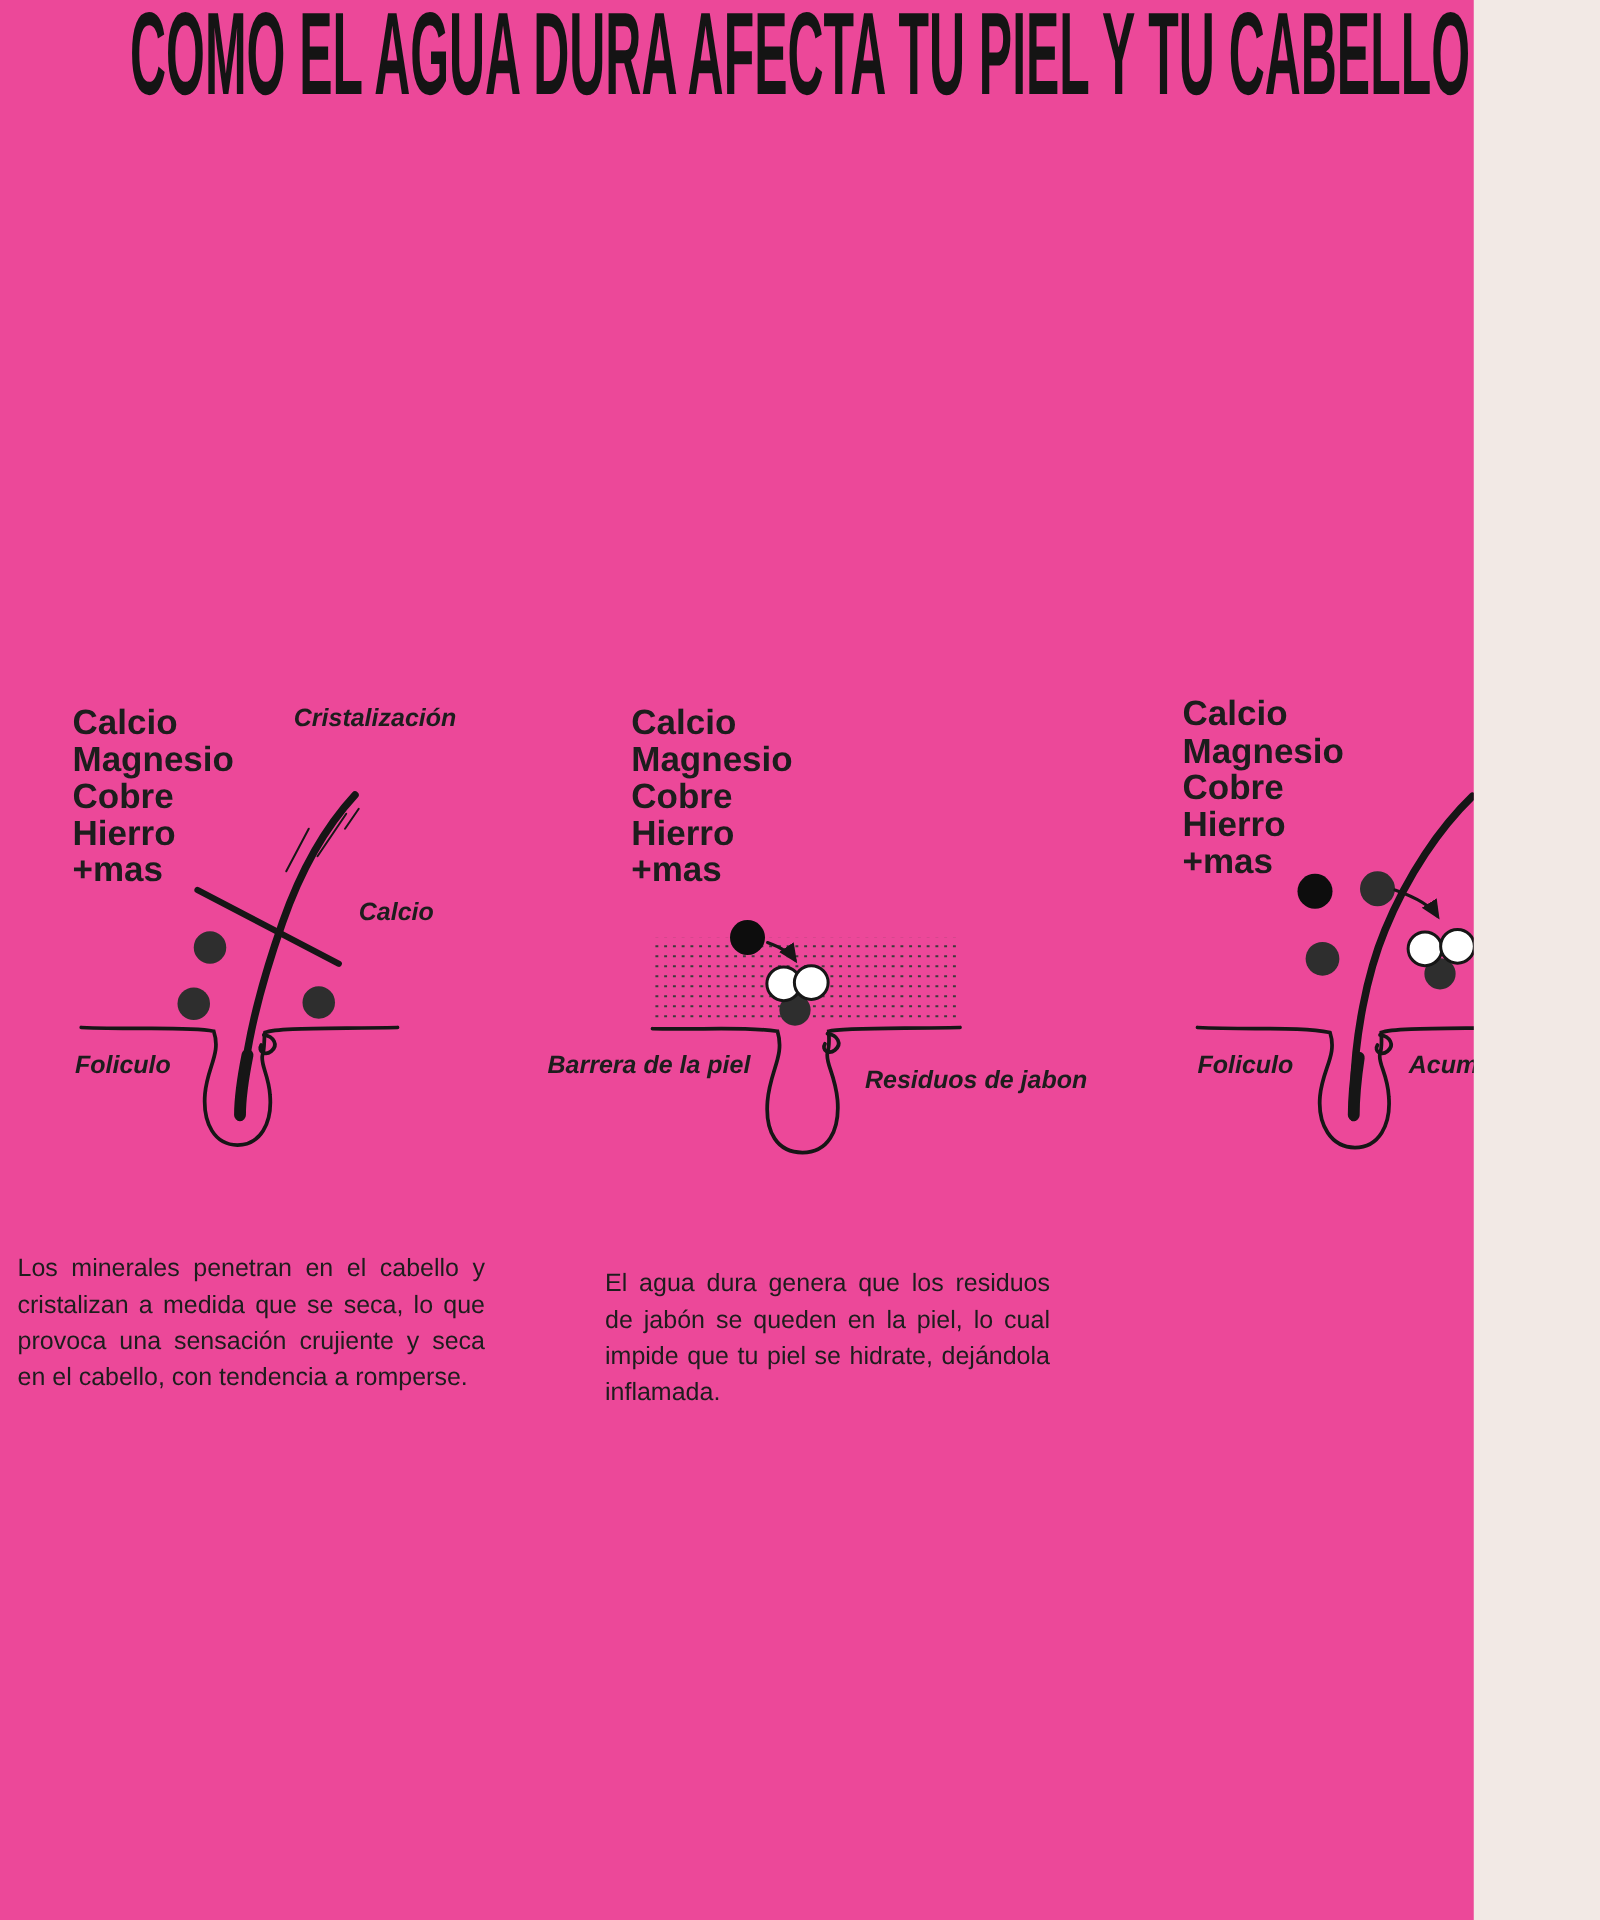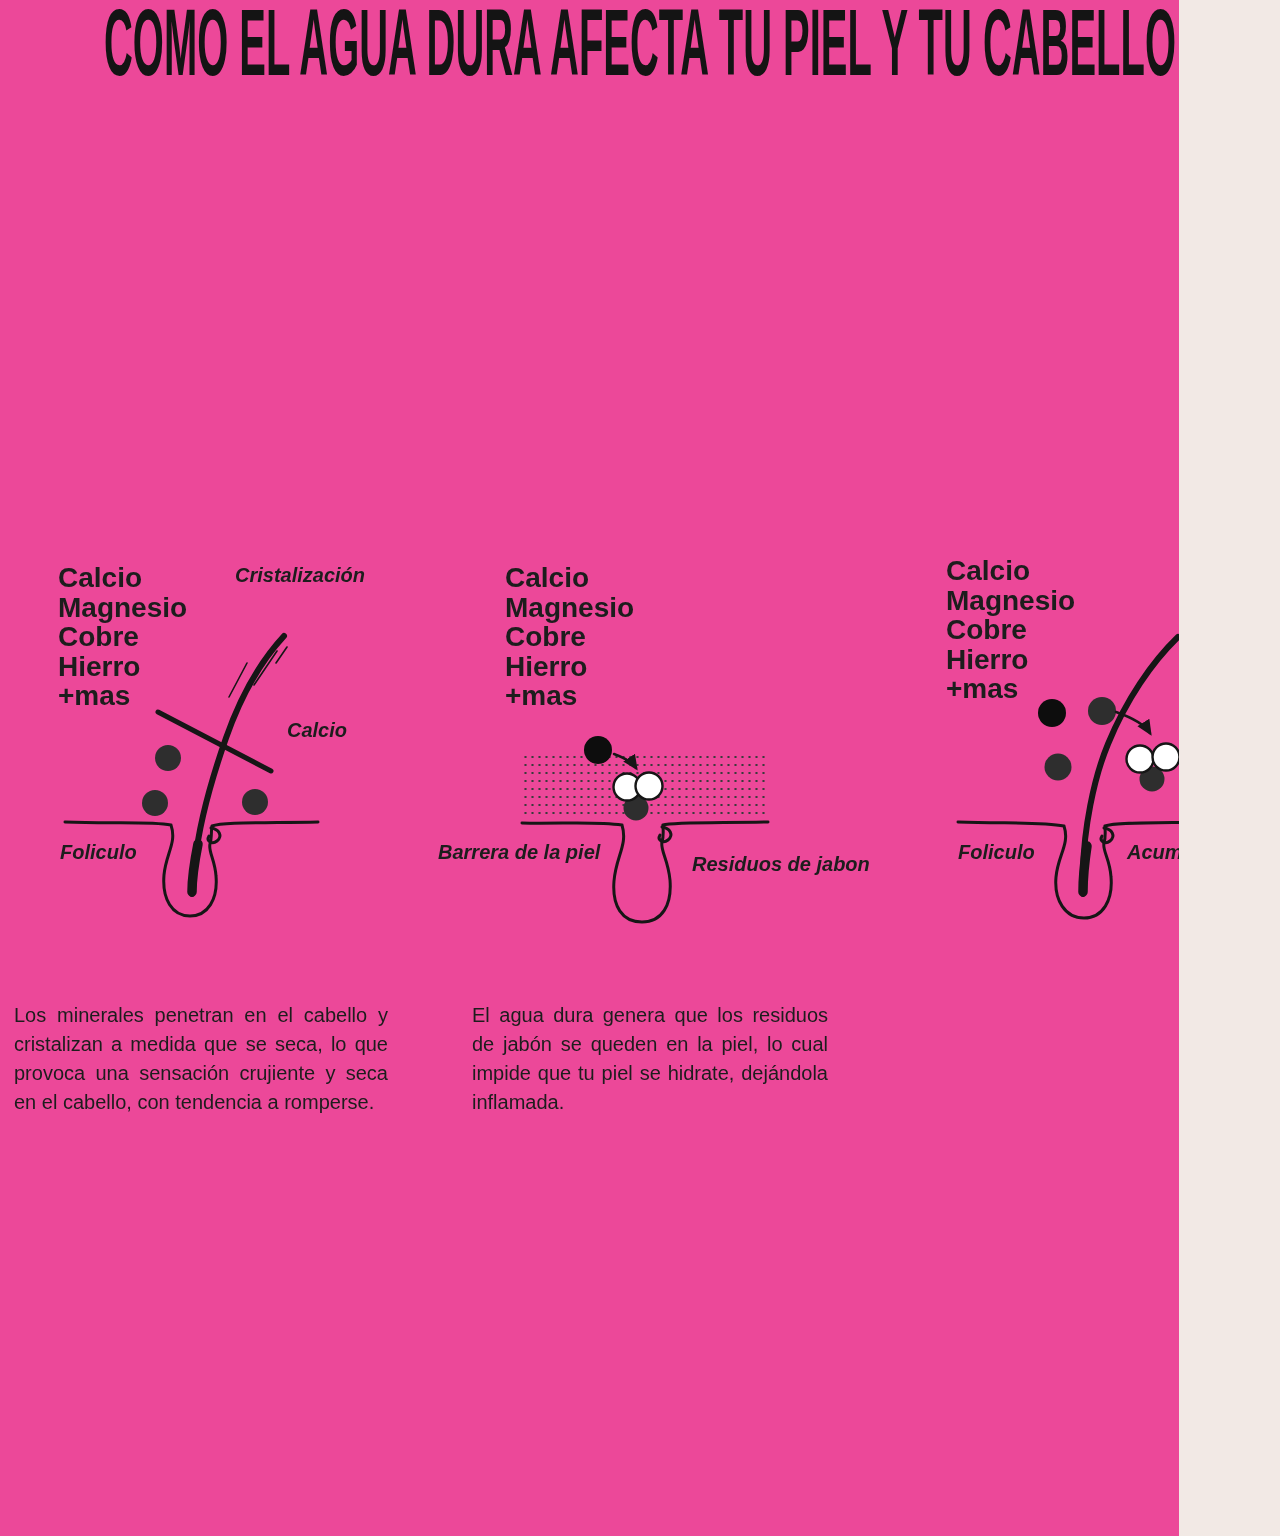--- a/index.html
+++ b/index.html
@@ -157,15 +157,15 @@
       <path class="stroke" d="M216,162 C233,168 245,175 250,183" stroke-width="2.4" stroke-linecap="round" marker-end="url(#ah3)"></path>
       <circle cx="252" cy="229" r="12.5" fill="#2E2E2E"></circle>
       <circle cx="240" cy="209" r="13.5" fill="#FFFFFF" stroke="#161616" stroke-width="2.4"></circle>
       <circle cx="266" cy="207" r="13.5" fill="#FFFFFF" stroke="#161616" stroke-width="2.4"></circle>
       <path class="stroke" d="M58,272 C100,274 140,271 164,276 C170,294 158,305 156,327 C154,350 165,368 184,368 C203,368 213,350 211,327 C210,309 202,300 204,293 C206,287 205,280 205,276 C215,272 260,273 313,272" stroke-width="3" stroke-linecap="round"></path>
       <path class="stroke" d="M204,278 C212,279 216,286 210,291 C205,295 199,291 202,286" stroke-width="3" stroke-linecap="round"></path>
     </svg>
   </div>
 
   <p class="caption" style="left:14px; width:374px; margin:0;">Los minerales penetran en el cabello y cristalizan a medida que se seca, lo que provoca una sensación crujiente y seca en el cabello, con tendencia a romperse.</p>
-  <p class="caption" style="left:472px; width:356px; margin:0;">El agua dura genera que los residuos de jabón se queden en la piel, lo cual impide que tu piel se hidrate, dejándola inflamada.</p>
+  <p class="caption" style="left:472px; width:356px; margin:12px;">El agua dura genera que los residuos de jabón se queden en la piel, lo cual impide que tu piel se hidrate, dejándola inflamada.</p>
 
 </div>
 
 </body></html>

